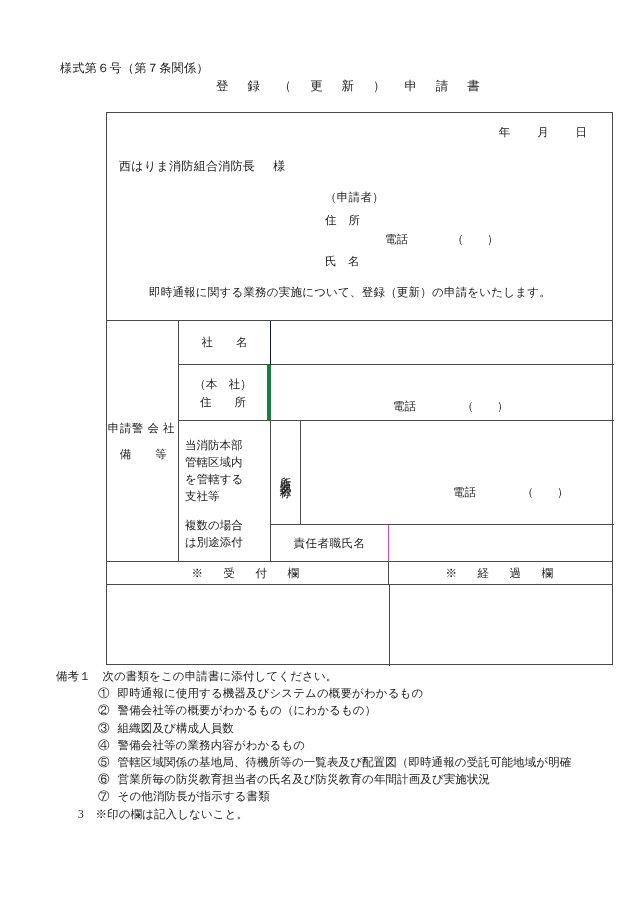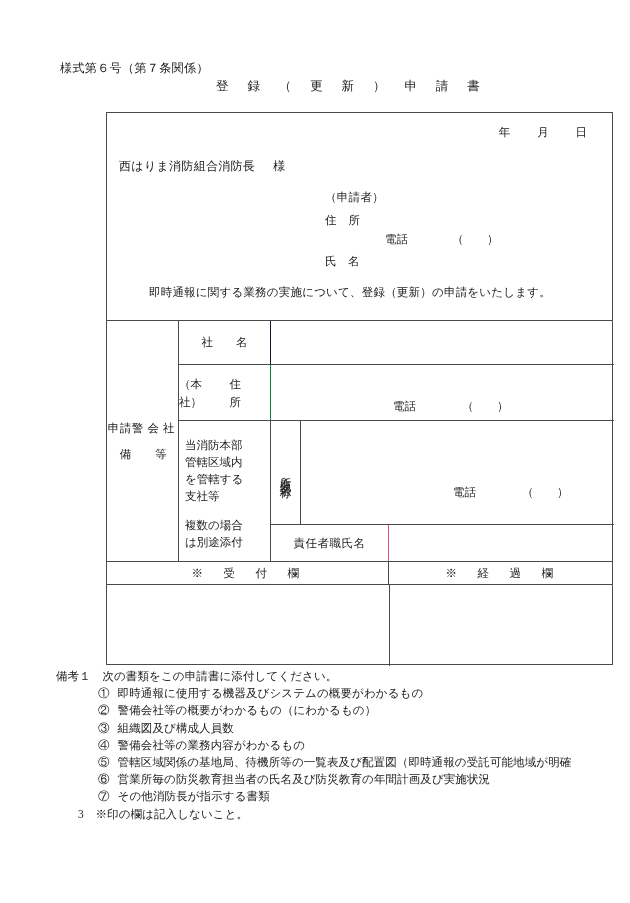--- a/index.html
+++ b/index.html
@@ -149,23 +149,23 @@
   .c-shamei {
     left: 72px; top: 0;
     width: 92px; height: 44px;
     border-right: 1px solid #0f172a;
     border-bottom: 1px solid #4a4a4a;
     display: flex; align-items: center; justify-content: center;
   }
   .c-honsha {
     left: 72px; top: 44px;
     width: 92px; height: 56px;
-    border-right: 1px solid #15803d;
-    border-bottom: 1px solid #4a4a4a;
-    display: flex; flex-direction: row;
+    border-right: 4px solid #15803d;
+    border-bottom: 1px solid #4a4a4a;
+    display: flex; flex-direction: column;
     align-items: center; justify-content: center;
     line-height: 18px;
   }
   .c-shisha {
     left: 72px; top: 100px;
     width: 92px; height: 140px;
     border-right: 1px solid #4a4a4a;
     padding: 16px 0 0 6px;
     line-height: 17px;
   }

